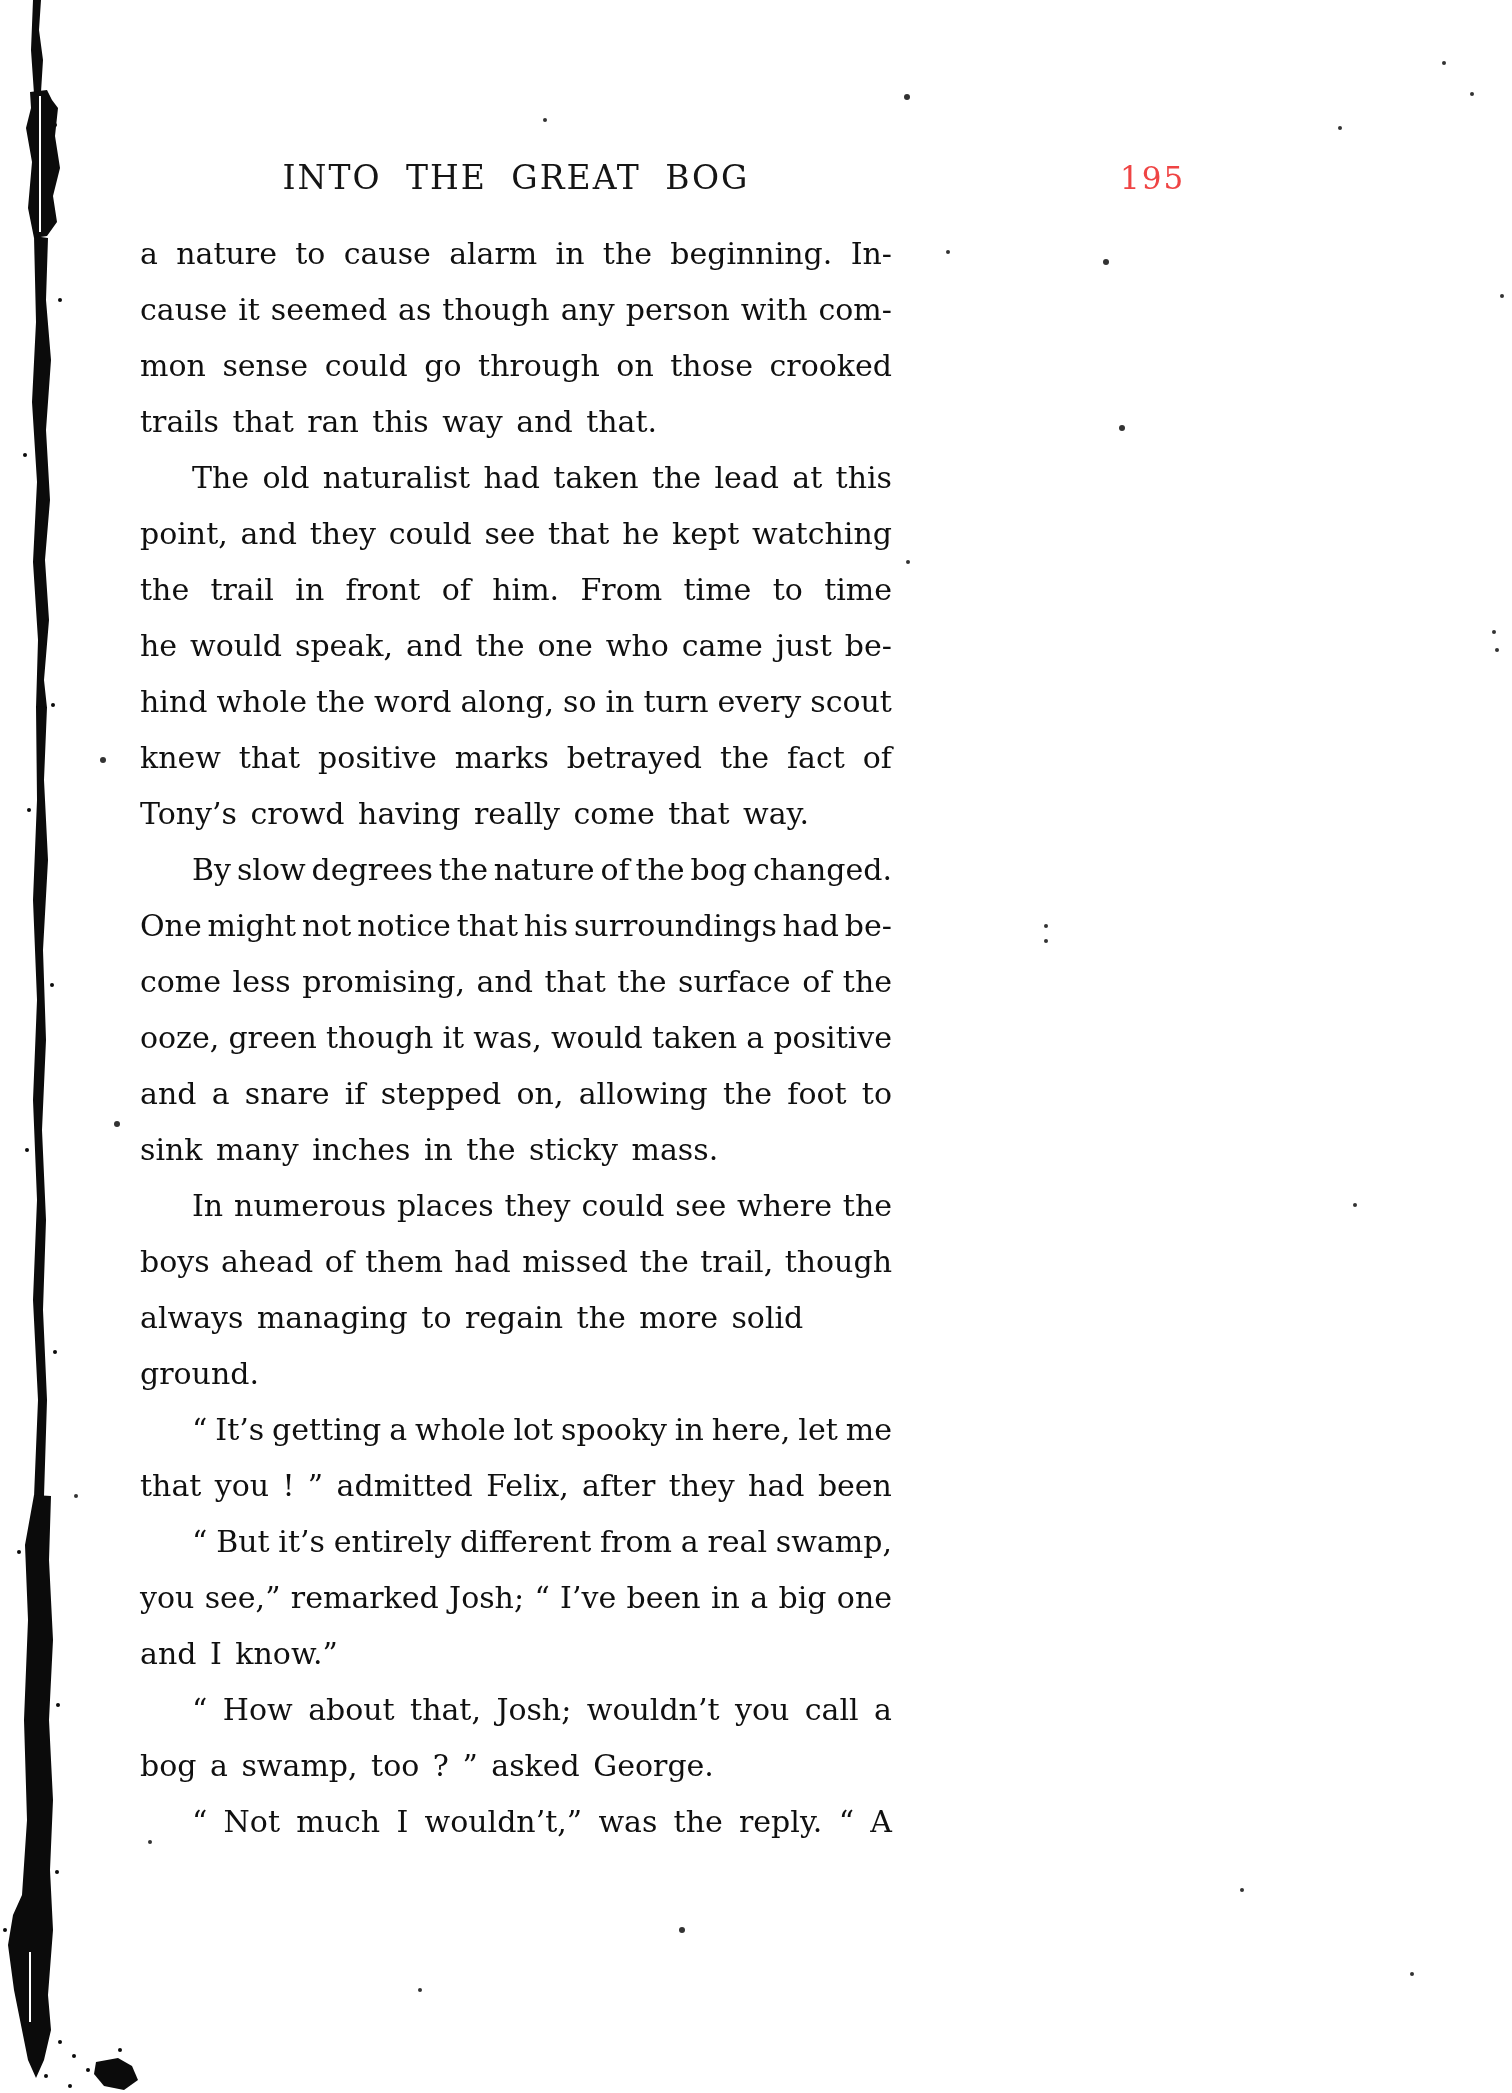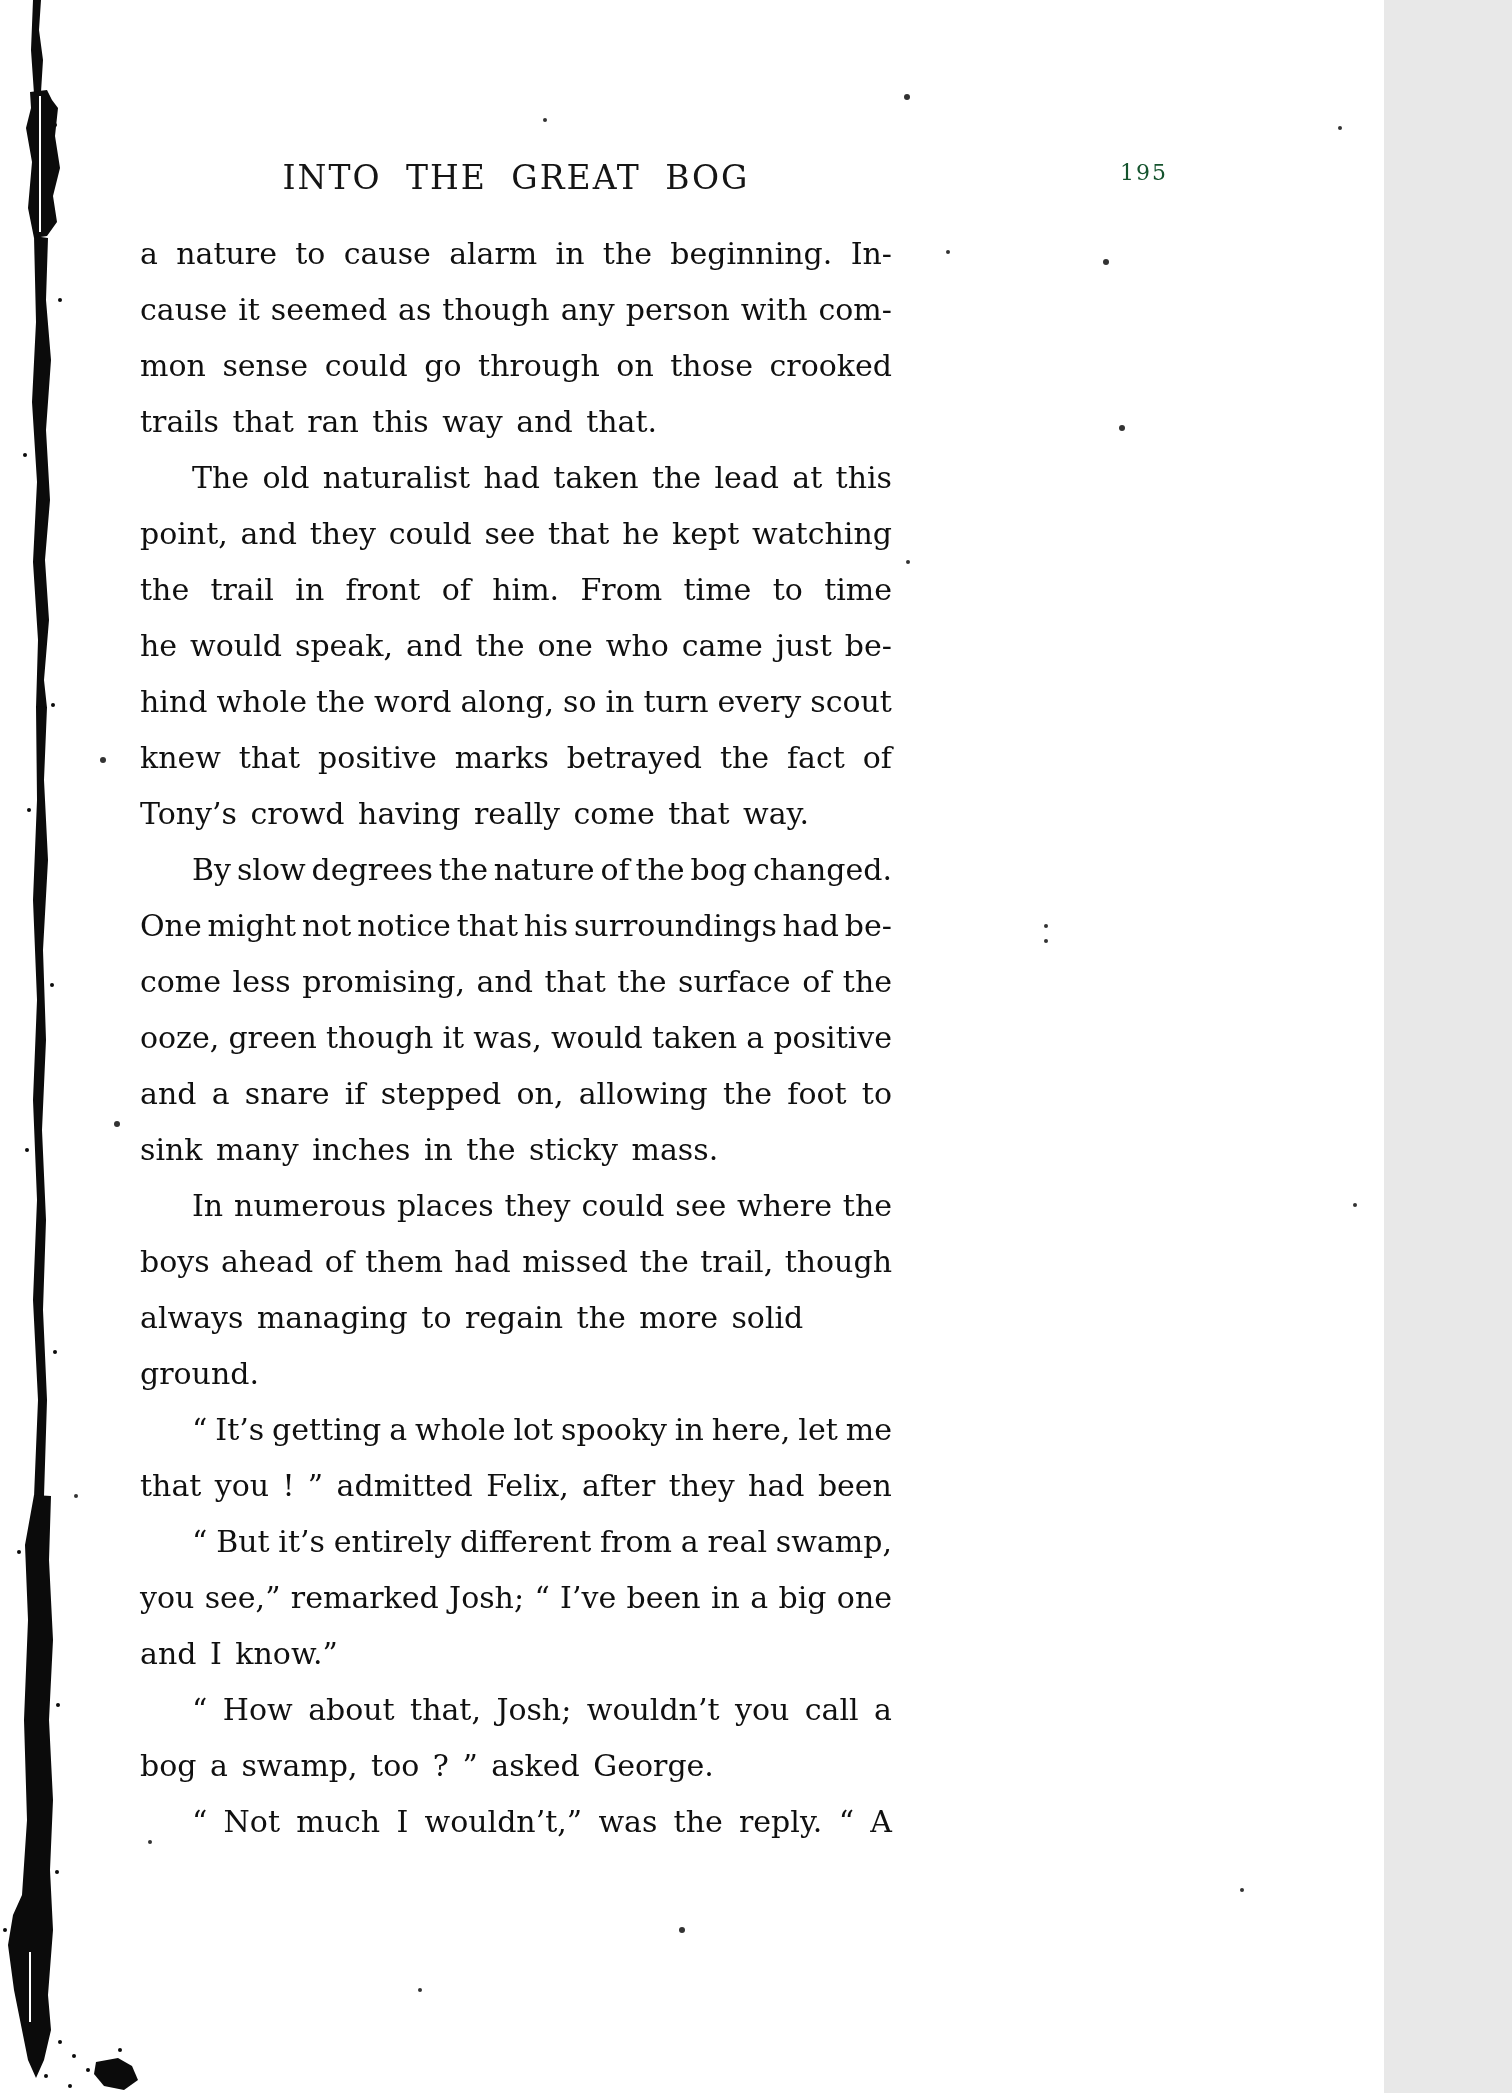--- a/index.html
+++ b/index.html
@@ -1,33 +1,33 @@
 <!DOCTYPE html>
 <html><head>
 <meta charset="utf-8">
 <style>
   html,body { margin:0; padding:0; background:#e8e8e8; }
   .page {
     position:relative;
-    width:1384px; height:2093px;
+    width:1512px; height:2093px;
     background:#ffffff;
     overflow:hidden;
     font-family:"DejaVu Serif","Liberation Serif",serif;
     color:#101010;
   }
   .artifacts { position:absolute; left:0; top:0; pointer-events:none; }
   .hdr { position:absolute; left:0; top:0; width:1512px; }
   .title {
     position:absolute; left:140px; top:158px; width:752px;
     text-align:center; font-size:33px; letter-spacing:2px; word-spacing:12px;
     color:#151515;
   }
   .pageno {
     position:absolute; left:1120px; top:160px;
-    font-size:22px; letter-spacing:2px; color:#14532d;
+    font-size:31px; letter-spacing:2px; color:#ef4444;
   }
   .body-col { position:absolute; left:140px; top:226px; width:752px; }
   .line { line-height:56px; font-size:30px; }
   .line.just {
     display:flex; justify-content:space-between;
     width:100%; box-sizing:border-box;
   }
   .line.plain { white-space:pre-wrap; word-spacing:4px; }
   .line.ind { padding-left:52px; }
   .line span { white-space:pre; }

